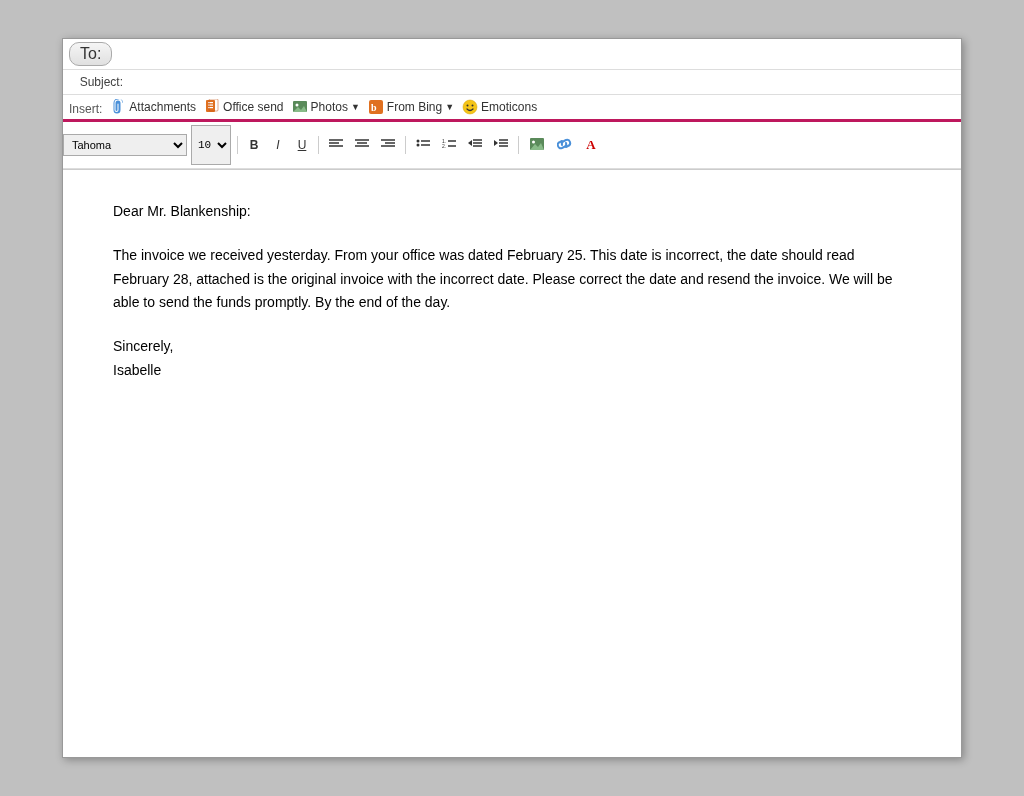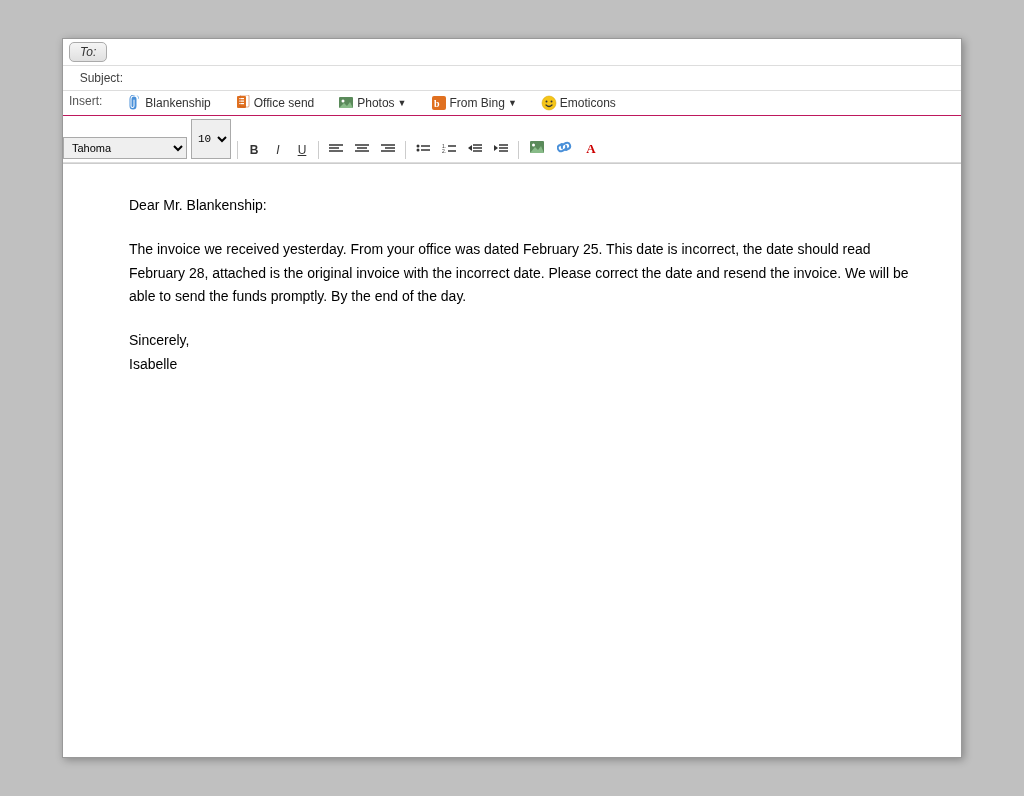--- a/index.html
+++ b/index.html
@@ -40,34 +40,33 @@
       flex: 1;
       border: none;
       outline: none;
       font-size: 12px;
       font-family: Tahoma, sans-serif;
       padding: 2px 4px;
     }
     .to-button {
       background: linear-gradient(to bottom, #f5f5f5, #e0e0e0);
       border: 1px solid #aaa;
-      border-radius: 5px;
+      border-radius: 10px;
       padding: 2px 10px;
-      font-size: 12px;
+      font-size: 16px;
       cursor: pointer;
       font-family: Tahoma, sans-serif;
       color: #333;
-      font-style: italic;
     }
     .insert-row {
       display: flex;
-      align-items: flex-start;
+      align-items: flex-end;
       padding: 3px 6px;
-      border-bottom: 1px solid #be185d;
-      gap: 16px;
+      border-bottom: 3px solid #be185d;
+      gap: 0;
       flex-wrap: wrap;
     }
     .insert-label {
       font-size: 12px;
       color: #555;
       margin-right: 4px;
       font-family: Tahoma, sans-serif;
     }
     .insert-btn {
       display: flex;
@@ -77,21 +76,21 @@
       cursor: pointer;
       padding: 1px 4px;
       color: #333;
       font-family: Tahoma, sans-serif;
       text-decoration: none;
       border: none;
       background: none;
     }
     .toolbar-row {
       display: flex;
-      align-items: flex-end;
+      align-items: center;
       padding: 3px 0;
       border-bottom: 1px solid #ddd;
       gap: 4px;
     }
     .font-select {
       font-size: 11px;
       font-family: Tahoma, sans-serif;
       border: 1px solid #aaa;
       padding: 1px 4px;
       height: 22px;
@@ -119,21 +118,20 @@
       padding: 2px 4px;
       min-width: 20px;
       color: #333;
     }
     .fmt-bold { font-weight: bold; }
     .fmt-italic { font-style: italic; }
     .fmt-underline { text-decoration: underline; }
     .body-area {
       padding: 30px 50px;
       min-height: 560px;
-      margin-left: 16px;
     }
     .email-body {
       font-family: Tahoma, sans-serif;
       font-size: 14px;
       color: #000;
       line-height: 1.7;
     }
     .email-body p {
       margin-bottom: 20px;
     }
@@ -162,21 +160,21 @@
       <input class="field-input" type="text" value="" style="">
     </div>
 
     <div class="insert-row">
       <span class="insert-label">Insert:</span>
 
       <button class="insert-btn">
         <svg class="clip-icon" viewBox="0 0 16 16">
           <path d="M13 3.5a3.5 3.5 0 0 0-5-3.12A3.5 3.5 0 0 0 4.5 4v7a2 2 0 0 0 4 0V5a.5.5 0 0 0-1 0v6a1 1 0 0 1-2 0V4a2.5 2.5 0 0 1 5 0v7a3.5 3.5 0 0 1-7 0V4a4.5 4.5 0 0 1 9 0" fill="#4a90d9"></path>
         </svg>
-        <span>Blankenship</span>
+        <span>Attachments</span>
       </button>
 
       <button class="insert-btn">
         <svg class="office-icon" viewBox="0 0 16 16">
           <rect x="2" y="1" width="9" height="12" rx="1" fill="#e07020"></rect>
           <rect x="4" y="3" width="5" height="1.2" fill="white"></rect>
           <rect x="4" y="5.5" width="5" height="1.2" fill="white"></rect>
           <rect x="4" y="8" width="5" height="1.2" fill="white"></rect>
           <rect x="5" y="0" width="9" height="12" rx="1" fill="none" stroke="#c05010" stroke-width="0.5"></rect>
         </svg>

